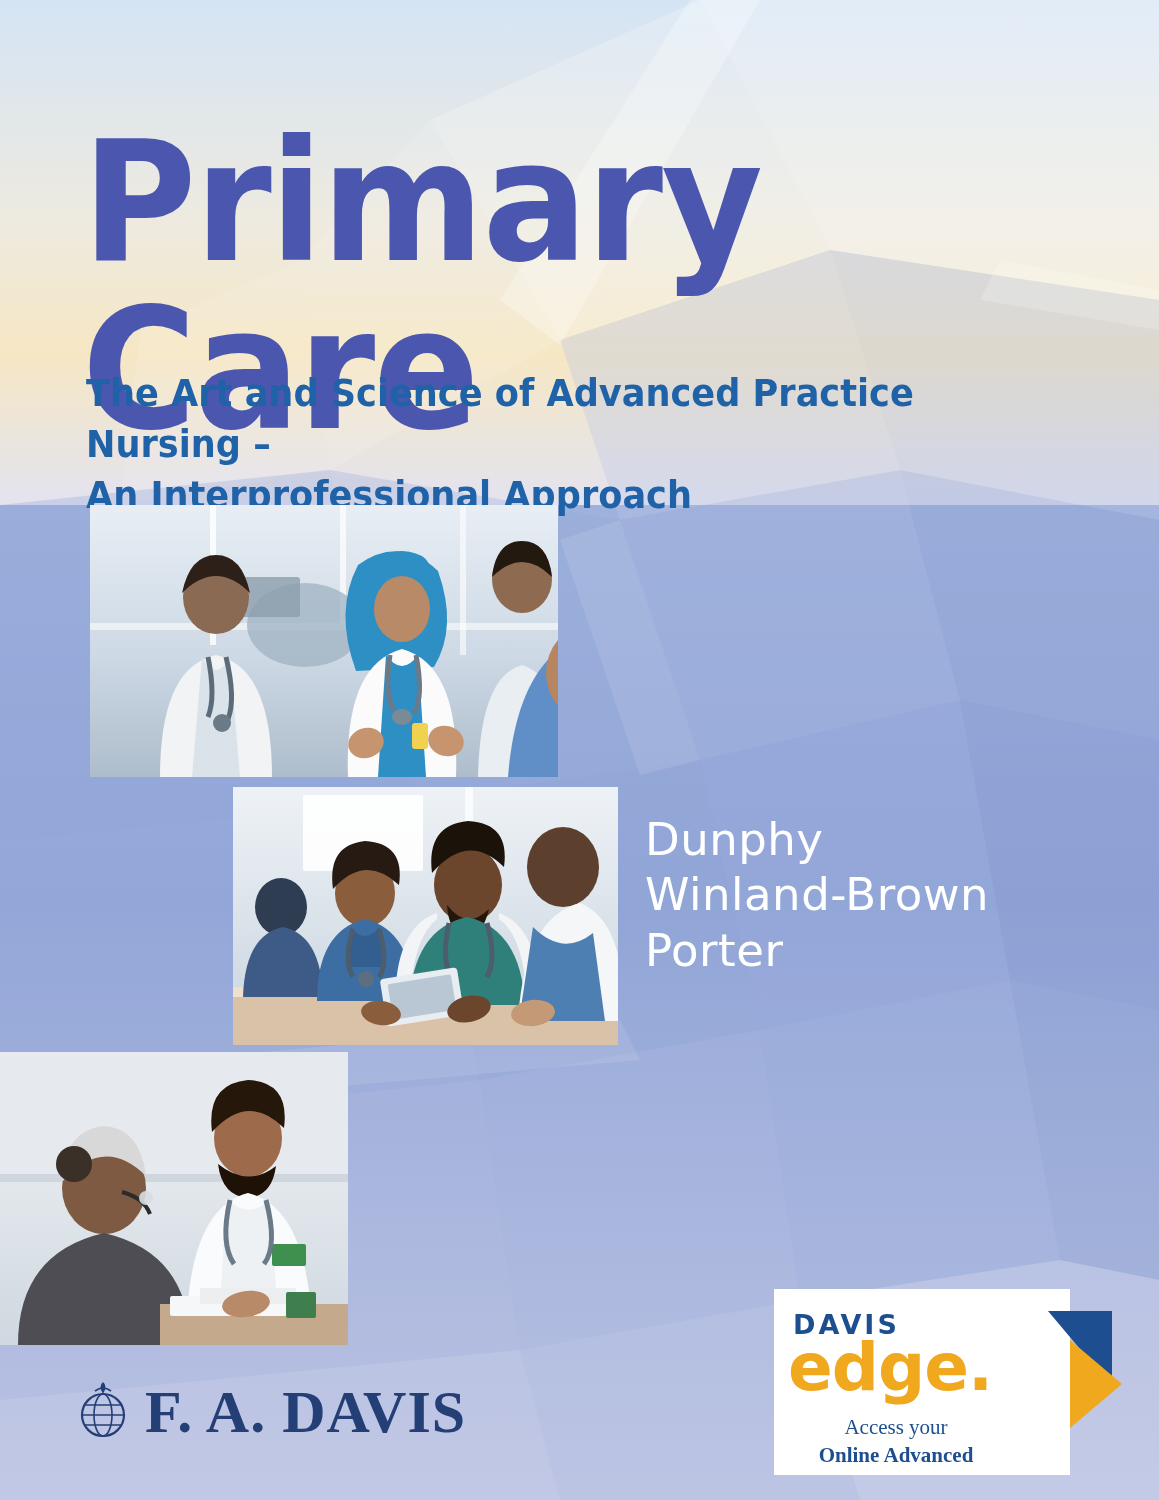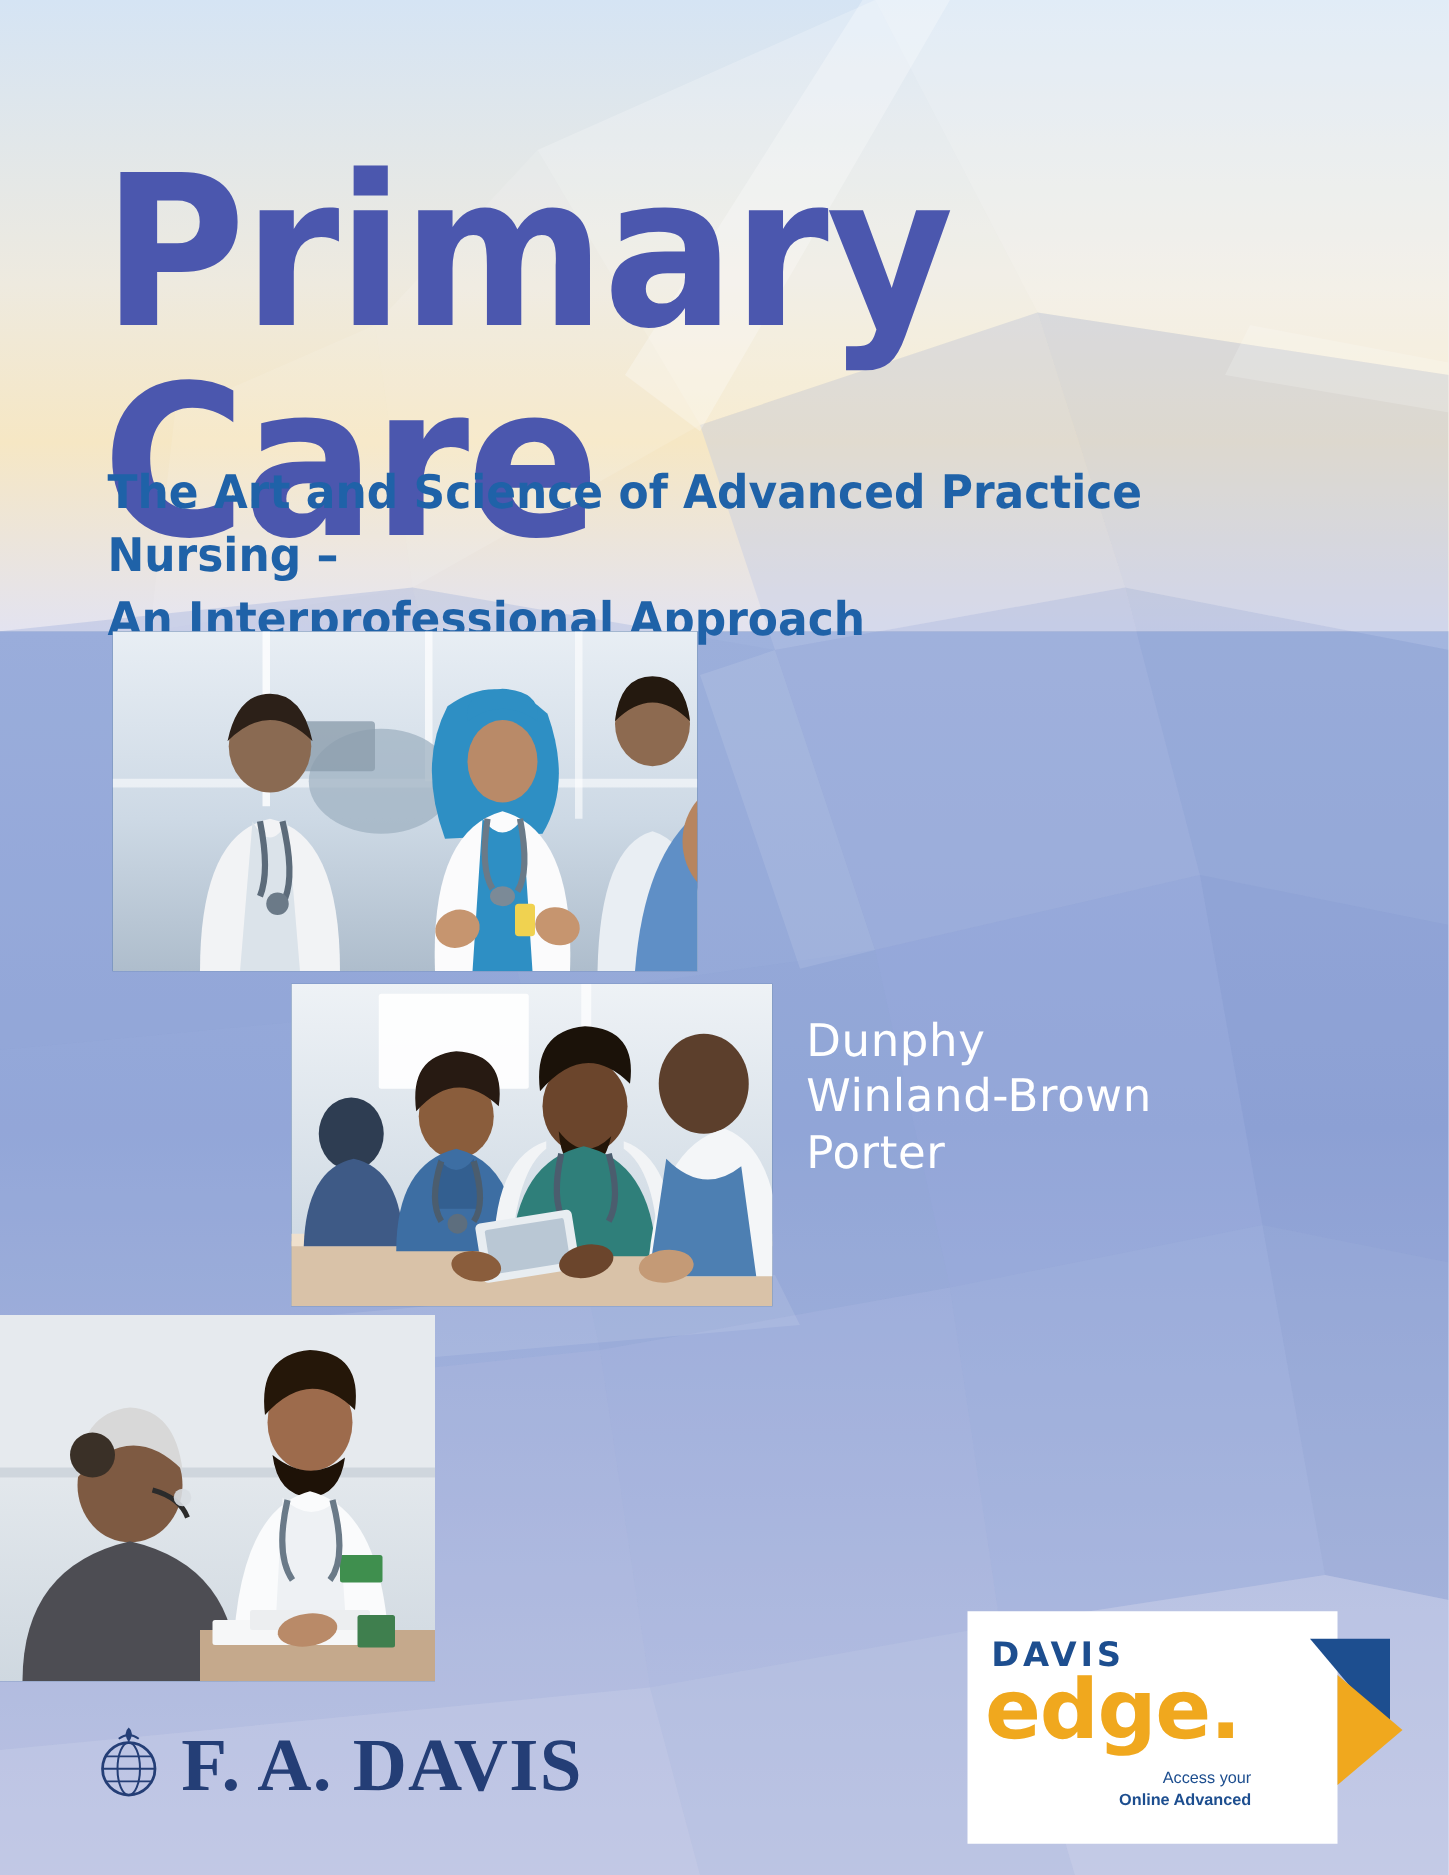--- a/index.html
+++ b/index.html
@@ -75,21 +75,21 @@
   #photo2 { left: 233px; top: 787px; width: 385px; height: 258px; }
   
   #photo3 { left: 0px; top: 1052px; width: 348px; height: 293px; }
 
   
   .authors {
     position: absolute;
     left: 645px;
     top: 812px;
     font-family: "DejaVu Sans", sans-serif;
-    font-size: 36px;
+    font-size: 45px;
     line-height: 1.23;
     color: #ffffff;
     font-weight: normal;
     letter-spacing: 0.5px;
   }
   .authors div { white-space: nowrap; }
 
   
   .publisher {
     position: absolute;
@@ -150,23 +150,23 @@
     color: #f0a81e;
   }
   .edge-dot {
     color: #f0a81e;
   }
   .badge-caption {
     position: absolute;
     left: 17px;
     top: 124px;
     width: 210px;
-    text-align: right;
-    font-family: Liberation Sans, sans-serif;
-    font-size: 13px;
+    text-align: center;
+    font-family: Liberation Serif, serif;
+    font-size: 21px;
     line-height: 1.35;
     color: #1d4e8f;
   }
   .badge-caption .bold { font-weight: bold; }
   .badge-arrow-blue {
     position: absolute;
     right: 28px;
     top: 18px;
     width: 0; height: 0;
   }

